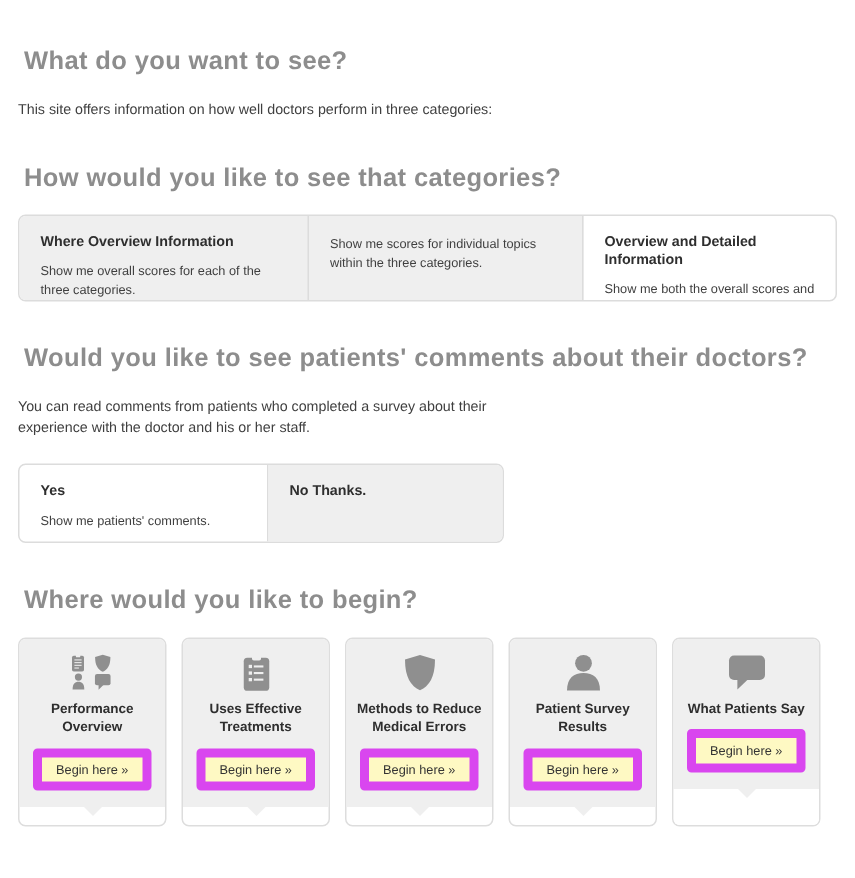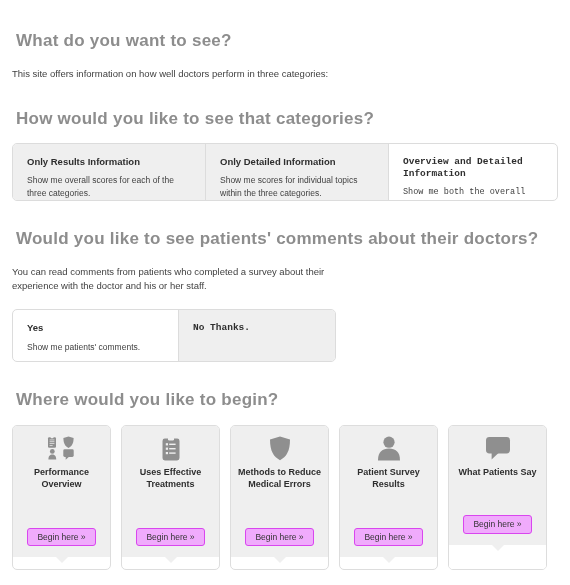--- a/index.html
+++ b/index.html
@@ -68,21 +68,21 @@
     border: 1px solid #dcdcdc;
     border-radius: 5px;
     overflow: hidden;
     background: #ffffff;
   }
   .choice-cell {
     box-sizing: border-box;
     padding: 12px 14px 14px 14px;
     border-right: 1px solid #dcdcdc;
   }
-  .choice-cell:last-child { border-right: none; font-family: Liberation Mono, monospace; }
+  .choice-cell:last-child { border-right: none; }
   .choice-cell.selected { background: #efefef; }
   .choice-title {
     font-size: 9.5px;
     font-weight: bold;
     color: #2e2e2e;
     margin: 0 0 6px 0;
     line-height: 1.3;
   }
   .choice-desc {
     font-size: 8.5px;
@@ -156,28 +156,27 @@
     font-size: 9px;
     font-weight: bold;
     color: #2e2e2e;
     line-height: 1.35;
     margin: 5px 0 8px 0;
   }
   .begin-btn {
     display: inline-block;
     font-size: 8.5px;
     color: #333333;
-    background: #f0abfc;
-    border: 1px solid #d946ef;
+    background: #fef9c3;
+    border: 6px solid #d946ef;
     border-radius: 3px;
     padding: 3px 9px;
     line-height: 1.2;
     cursor: pointer;
     font-family: "Liberation Sans", sans-serif;
-    margin-top: 29px;
   }
   .card-body {
     flex: 1;
     padding: 14px 9px 10px 9px;
     background: #ffffff;
   }
 </style>
 </head>
 <body>
 
@@ -185,25 +184,24 @@
 
   <div id="section-what">
     <h2 class="section-heading">What do you want to see?</h2>
     <p class="intro-text">This site offers information on how well doctors perform in three categories:</p>
   </div>
 
   <div id="section-how">
     <h2 class="section-heading">How would you like to see that categories?</h2>
     <div class="choice-band">
       <div id="how-cell-0" class="choice-cell selected">
-        <p class="choice-title">Only Results Information</p>
+        <p class="choice-title">Where Overview Information</p>
         <p class="choice-desc">Show me overall scores for each of the three categories.</p>
       </div>
       <div id="how-cell-1" class="choice-cell selected">
-        <p class="choice-title">Only Detailed Information</p>
         <p class="choice-desc">Show me scores for individual topics within the three categories.</p>
       </div>
       <div id="how-cell-2" class="choice-cell">
         <p class="choice-title">Overview and Detailed Information</p>
         <p class="choice-desc">Show me both the overall scores and the scores for individual topics.</p>
       </div>
     </div>
   </div>
 
   <div id="section-comments">

